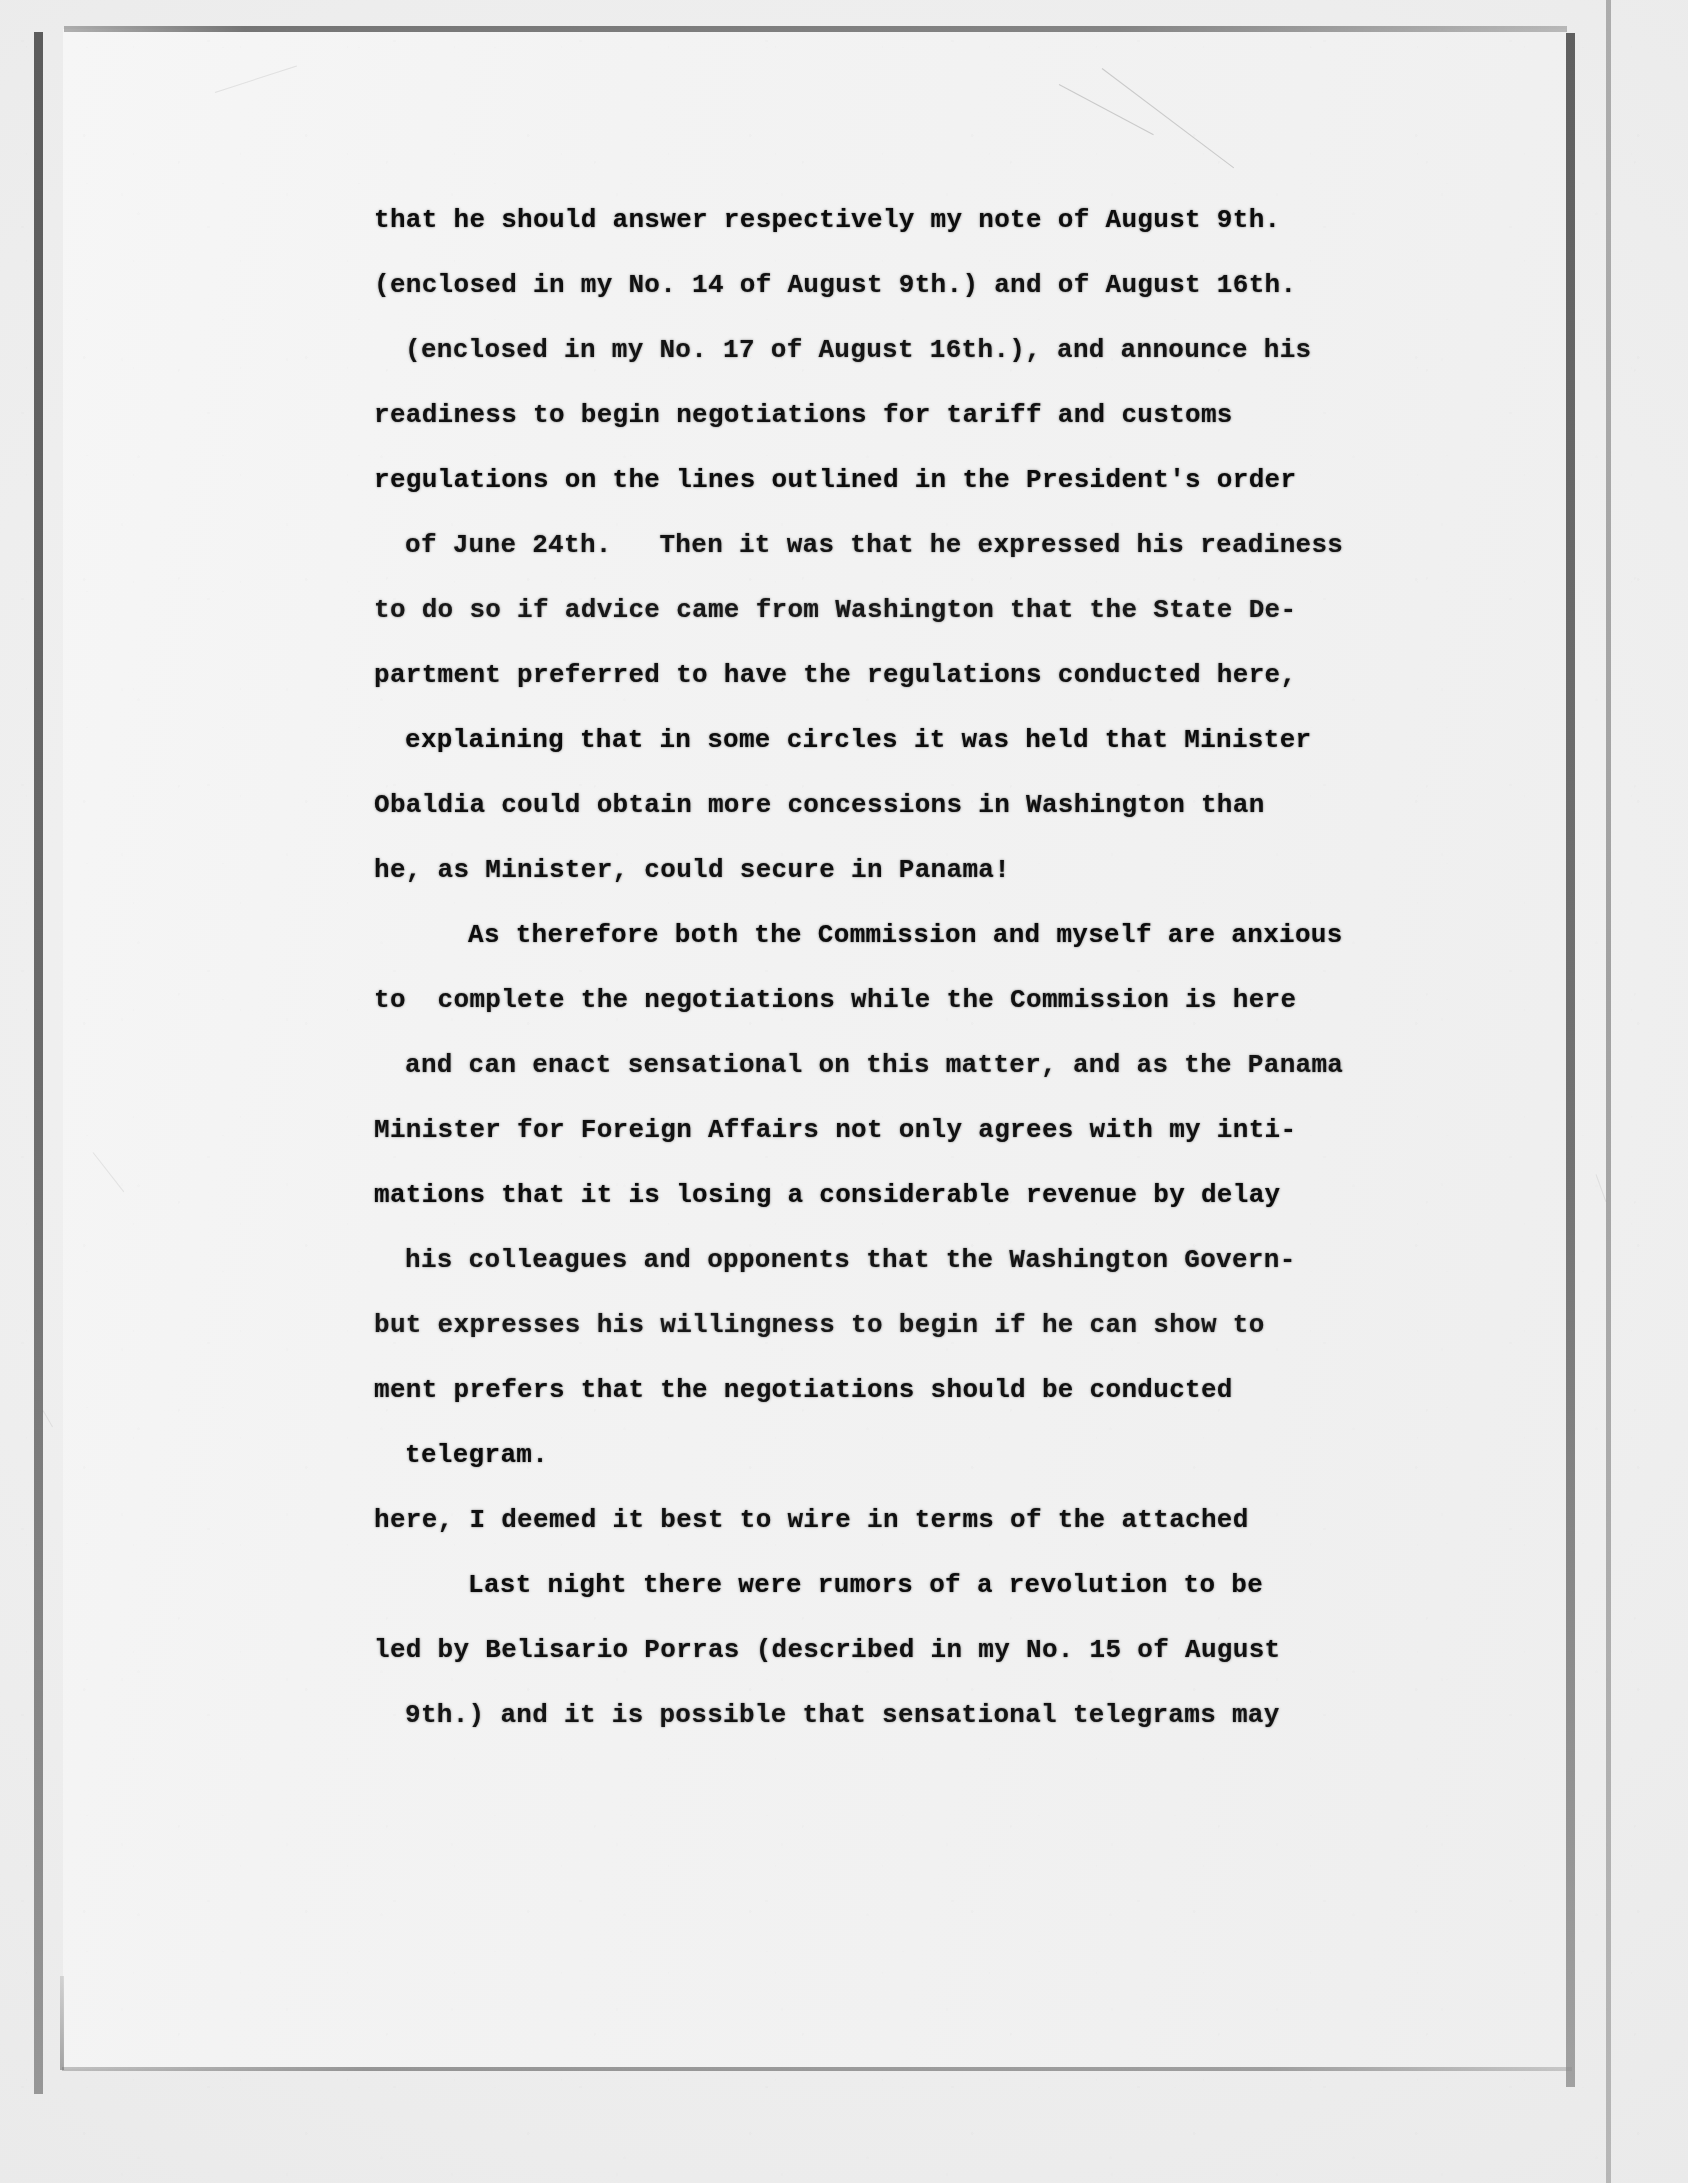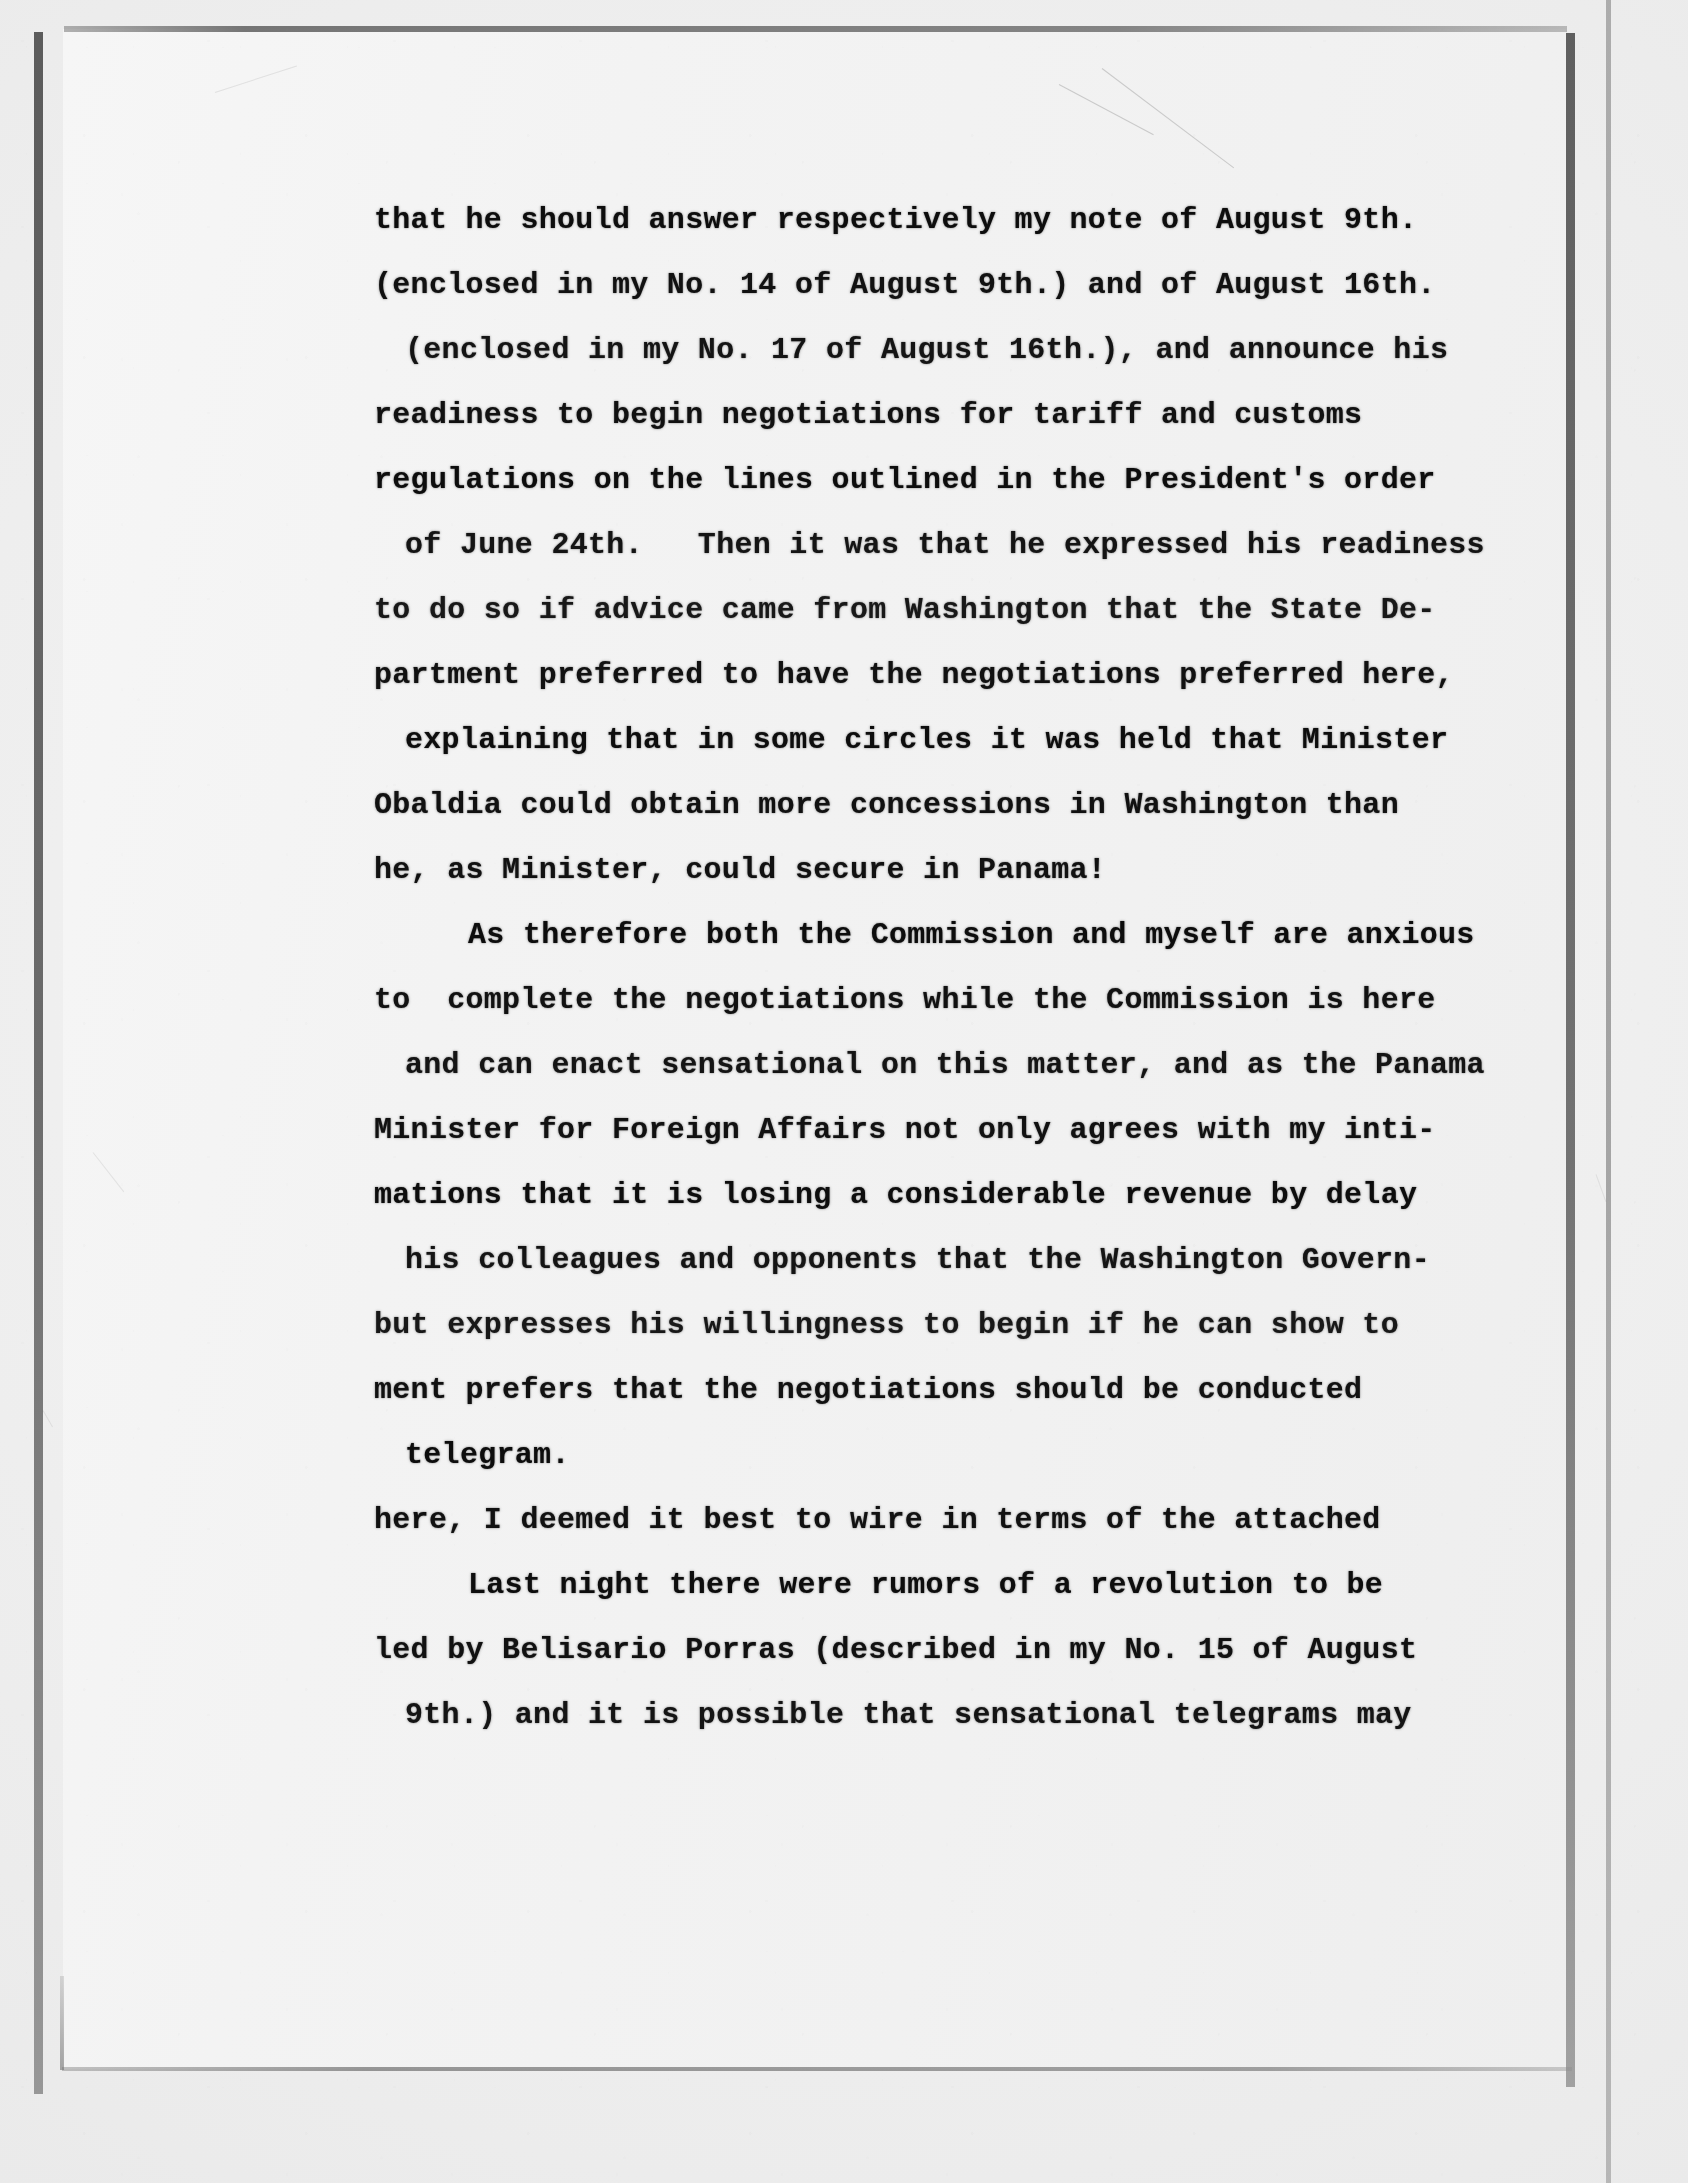--- a/index.html
+++ b/index.html
@@ -116,21 +116,21 @@
 
   
   .typed-body {
     position: absolute;
     left: 374px;
     top: 188px;
     width: 1145px;
   }
 
   .typed-line {
-    font-size: 30px;
+    font-size: 26px;
     line-height: 65px;
     letter-spacing: 0.3px;
     color: #111111;
     font-weight: 700;
     white-space: pre;
     text-shadow: 0 0 1.6px rgba(25,25,25,.55), 0 0 3.6px rgba(40,40,40,.18);
   }
 
   .typed-line.indent {
     text-indent: 94px;
@@ -168,21 +168,21 @@
 
   <div class="typed-body" id="typed-body">
       <div>
         <div class="typed-line">that he should answer respectively my note of August 9th.</div>
         <div class="typed-line">(enclosed in my No. 14 of August 9th.) and of August 16th.</div>
         <div class="typed-line">(enclosed in my No. 17 of August 16th.), and announce his</div>
         <div class="typed-line">readiness to begin negotiations for tariff and customs</div>
         <div class="typed-line">regulations on the lines outlined in the President's order</div>
         <div class="typed-line">of June 24th.   Then it was that he expressed his readiness</div>
         <div class="typed-line">to do so if advice came from Washington that the State De-</div>
-        <div class="typed-line">partment preferred to have the negotiations preferred here,</div>
+        <div class="typed-line">partment preferred to have the regulations conducted here,</div>
         <div class="typed-line">explaining that in some circles it was held that Minister</div>
         <div class="typed-line">Obaldia could obtain more concessions in Washington than</div>
         <div class="typed-line">he, as Minister, could secure in Panama!</div>
       </div>
       <div>
         <div class="typed-line indent">As therefore both the Commission and myself are anxious</div>
         <div class="typed-line">to  complete the negotiations while the Commission is here</div>
         <div class="typed-line">and can enact sensational on this matter, and as the Panama</div>
         <div class="typed-line">Minister for Foreign Affairs not only agrees with my inti-</div>
         <div class="typed-line">mations that it is losing a considerable revenue by delay</div>

